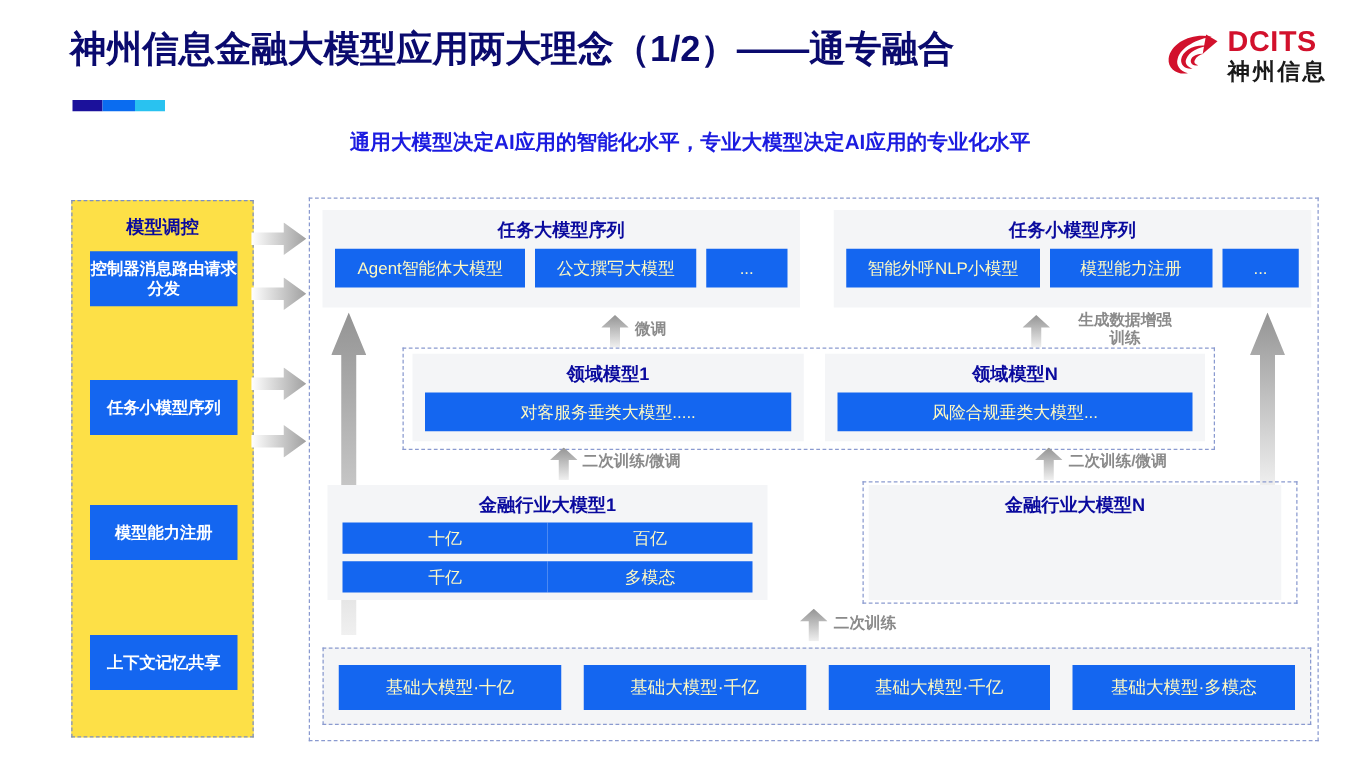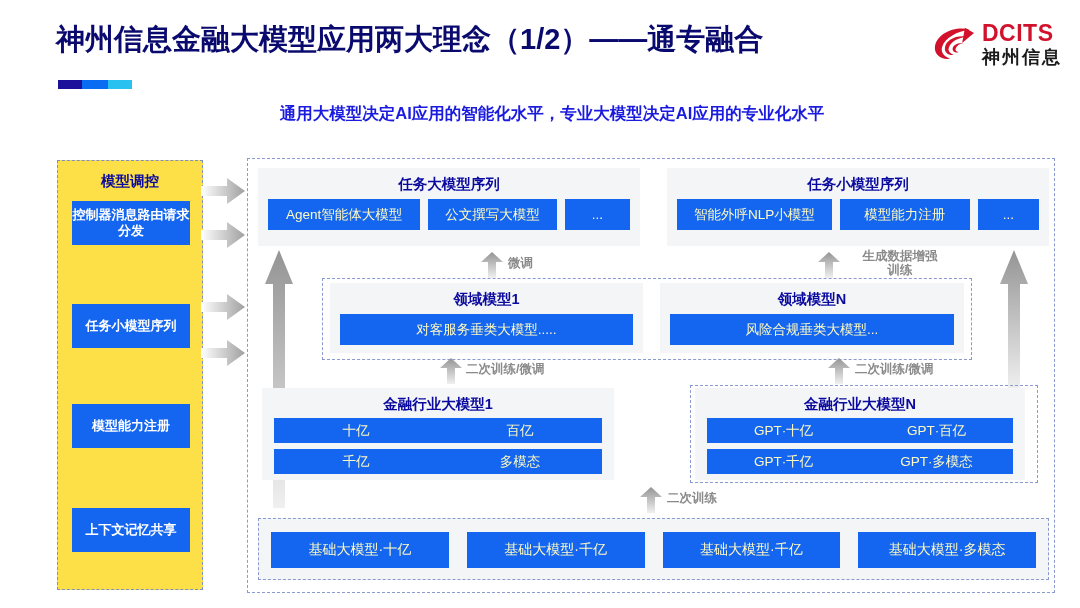--- a/index.html
+++ b/index.html
@@ -245,26 +245,20 @@
       <div class="chip">十亿</div>
       <div class="chip">百亿</div>
       <div class="chip">千亿</div>
       <div class="chip">多模态</div>
     </div>
   </div>
 
   <div class="finN-dash"></div>
   <div class="panel p-finN">
     <div class="panel-title">金融行业大模型N</div>
-    <div class="fin-grid">
-      <div class="chip">GPT·十亿</div>
-      <div class="chip">GPT·百亿</div>
-      <div class="chip">GPT·千亿</div>
-      <div class="chip">GPT·多模态</div>
-    </div>
   </div>
 
   <svg class="u-arrow" style="left:640px; top:487px; width:22px; height:26px;" viewBox="0 0 22 26">
     <path d="M7 26 L7 10 L0 10 L11 0 L22 10 L15 10 L15 26 Z" fill="url(#gu1)"></path>
   </svg>
   <div class="arrow-label" style="left:667px; top:491px;">二次训练</div>
 
   <div class="base-dash">
     <div class="base-row">
       <div class="chip">基础大模型·十亿</div>

